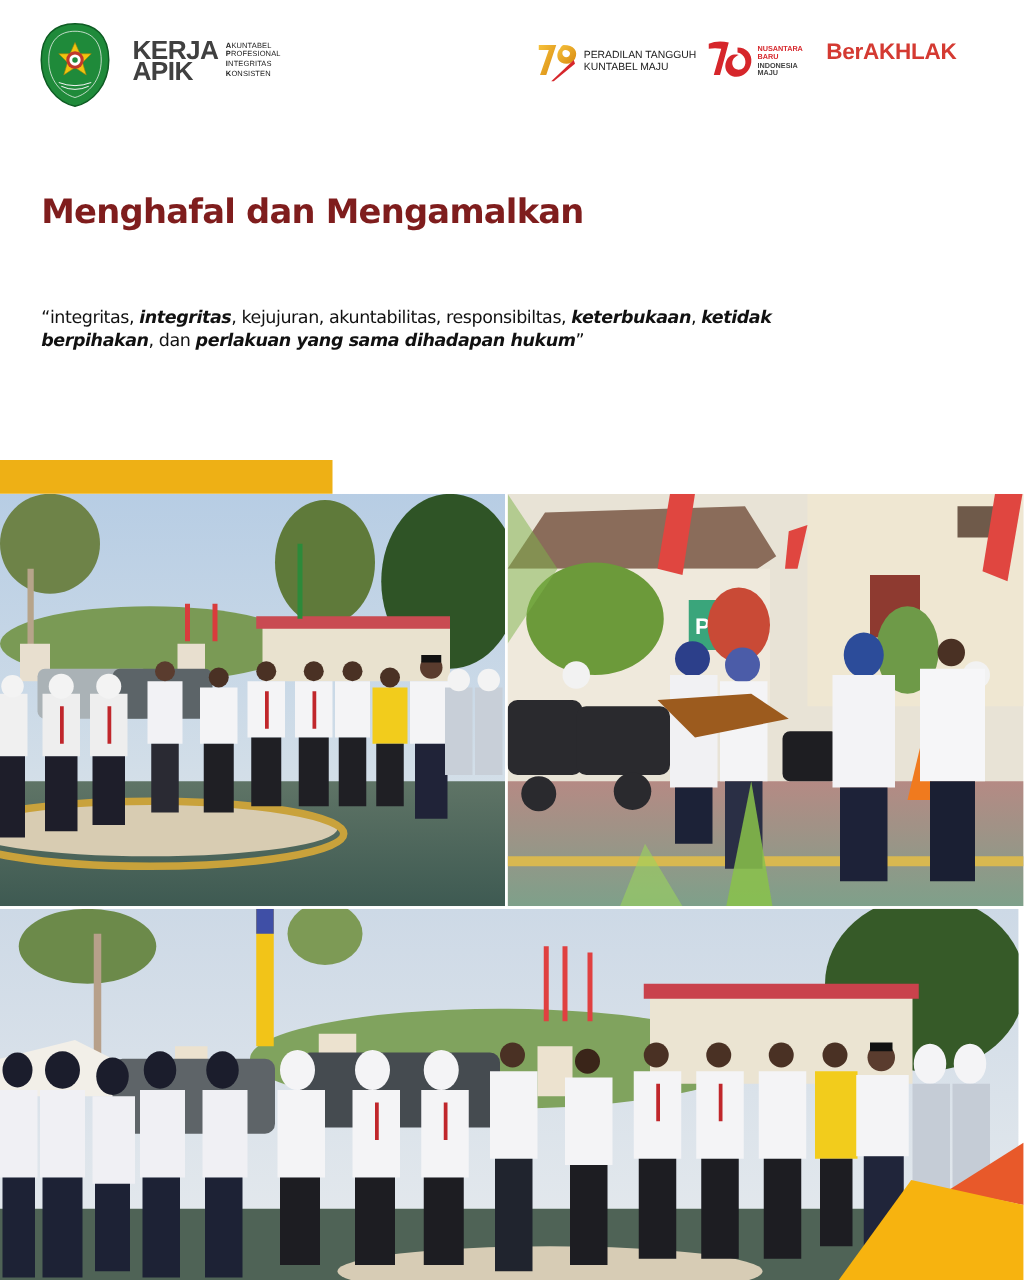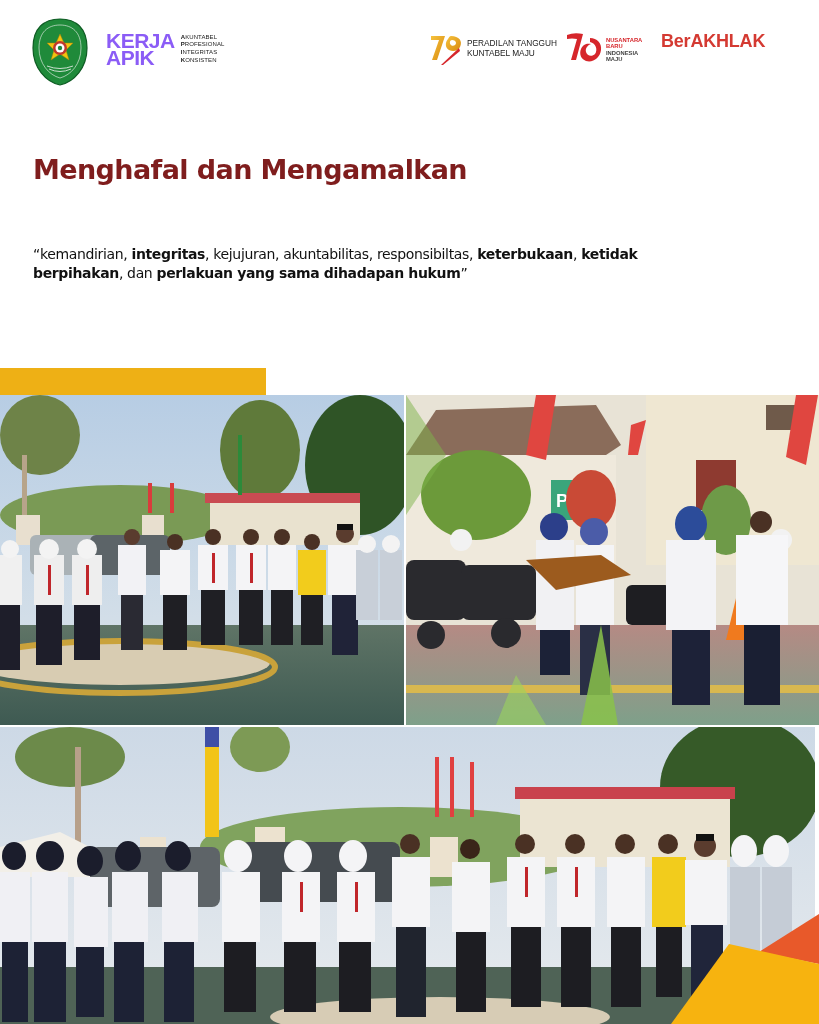--- a/index.html
+++ b/index.html
@@ -2,35 +2,35 @@
 <html><head>
   <meta charset="utf-8">
   <style>
     * { margin: 0; padding: 0; box-sizing: border-box; }
     html, body { width: 819px; height: 1024px; overflow: hidden; background: #ffffff; }
     body { position: relative; font-family: "DejaVu Sans", "Liberation Sans", sans-serif; color: #111; }
 
     
     .logo-ma { position: absolute; left: 32px; top: 18px; width: 56px; height: 68px; }
     .kerja-apik { position: absolute; left: 106px; top: 32px; display: flex; align-items: center; }
-    .kerja-apik .big { font-family: "Liberation Sans", sans-serif; font-weight: 900; color: #8b5cf6; line-height: 17px; font-size: 21px; letter-spacing: -0.5px; }
+    .kerja-apik .big { font-family: "Liberation Sans", sans-serif; font-weight: 900; color: #404040; line-height: 17px; font-size: 21px; letter-spacing: -0.5px; }
     .kerja-apik .small { margin-left: 6px; font-family: "Liberation Sans", sans-serif; font-size: 6px; line-height: 7.6px; color: #222; letter-spacing: 0.1px; }
     .kerja-apik .small b { font-weight: 700; }
 
     .logo-79a { position: absolute; left: 429px; top: 30px; width: 36px; height: 36px; }
     .logo-79a-text { position: absolute; left: 467px; top: 38px; font-family: "Liberation Sans", sans-serif; font-weight: 400; font-size: 8.3px; line-height: 10px; color: #222; }
     .logo-79b { position: absolute; left: 564px; top: 30px; width: 40px; height: 36px; }
     .logo-79b-text { position: absolute; left: 606px; top: 37px; font-family: "Liberation Sans", sans-serif; font-weight: 700; font-size: 5.8px; line-height: 6.4px; color: #d6262b; }
     .logo-79b-text .blk { color: #444; }
     .berakhlak { position: absolute; left: 661px; top: 31px; font-family: "Liberation Sans", sans-serif; font-weight: 900; font-size: 18px; color: #d43a32; letter-spacing: -0.2px; text-align: right; }
 
     
     .title { position: absolute; left: 33px; top: 151px; font-family: "DejaVu Sans", sans-serif; font-weight: 700; font-size: 27px; line-height: 38px; color: #7f1d1d; letter-spacing: -0.6px; }
     .quote { position: absolute; left: 33px; top: 245px; width: 650px; font-family: "DejaVu Sans", sans-serif; font-size: 14px; line-height: 19px; color: #111; letter-spacing: -0.35px; }
-    .quote b { font-weight: 700; }
+    .quote b { font-weight: 700; font-style: italic; }
 
     
     .yellow-bar { position: absolute; left: 0; top: 368px; width: 266px; height: 27px; background: #eeb015; }
 
     
     .photo { position: absolute; overflow: hidden; }
     .photo svg { display: block; width: 100%; height: 100%; }
     .photo-1 { left: 0; top: 395px; width: 404px; height: 330px; }
     .photo-2 { left: 406px; top: 395px; width: 413px; height: 330px; }
     .photo-3 { left: 0; top: 727px; width: 815px; height: 297px; }
@@ -100,21 +100,21 @@
   <div class="blk">MAJU</div>
 </div>
 
 <div class="berakhlak">BerAKHLAK</div>
 
 <div class="title">
   <div>Menghafal dan Mengamalkan</div>
 </div>
 
 <div class="quote">
-  <span>“</span><span>kemandirian, </span><b>integritas</b><span>, kejujuran, akuntabilitas, responsibiltas, </span><b>keterbukaan</b><span>, </span><b>ketidak berpihakan</b><span>, dan </span><b>perlakuan yang sama dihadapan hukum</b><span>”</span>
+  <span>“</span><span>integritas, </span><b>integritas</b><span>, kejujuran, akuntabilitas, responsibiltas, </span><b>keterbukaan</b><span>, </span><b>ketidak berpihakan</b><span>, dan </span><b>perlakuan yang sama dihadapan hukum</b><span>”</span>
 </div>
 
 <div class="yellow-bar"></div>
 
 <div class="photo photo-1">
   <svg viewBox="0 0 404 330" preserveAspectRatio="none">
     <defs>
       <linearGradient id="sky1" x1="0" y1="0" x2="0" y2="1">
         <stop offset="0" stop-color="#b7cde4"></stop>
           <stop offset="1" stop-color="#dfe6ea"></stop>

